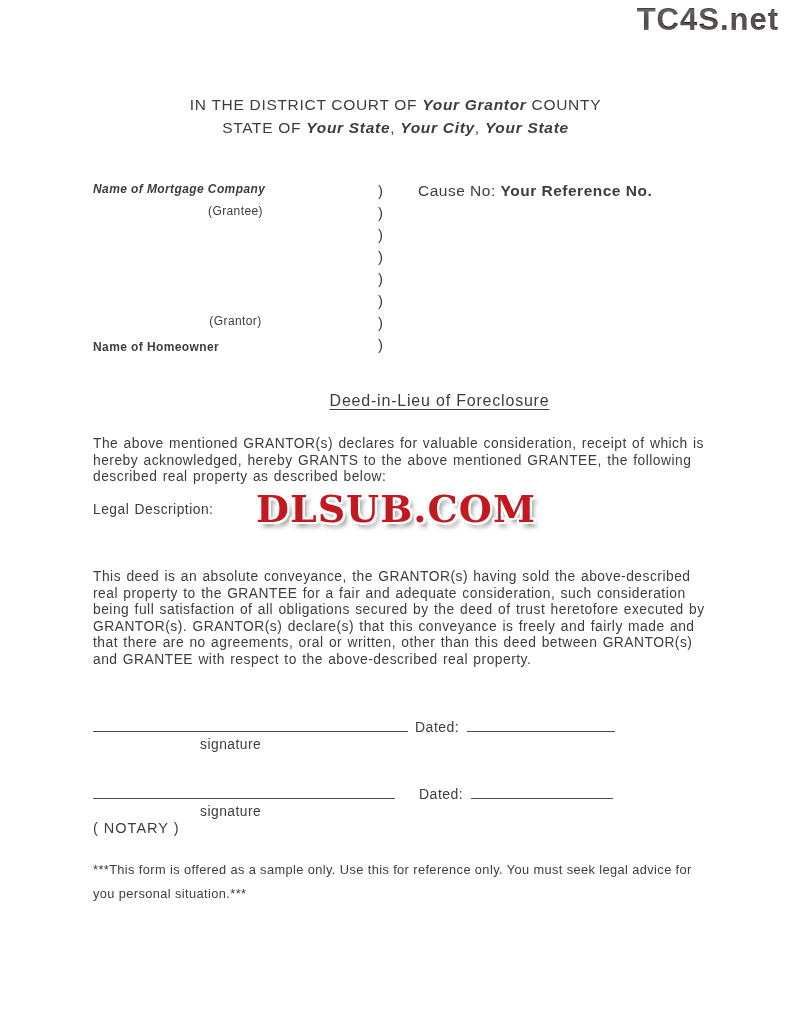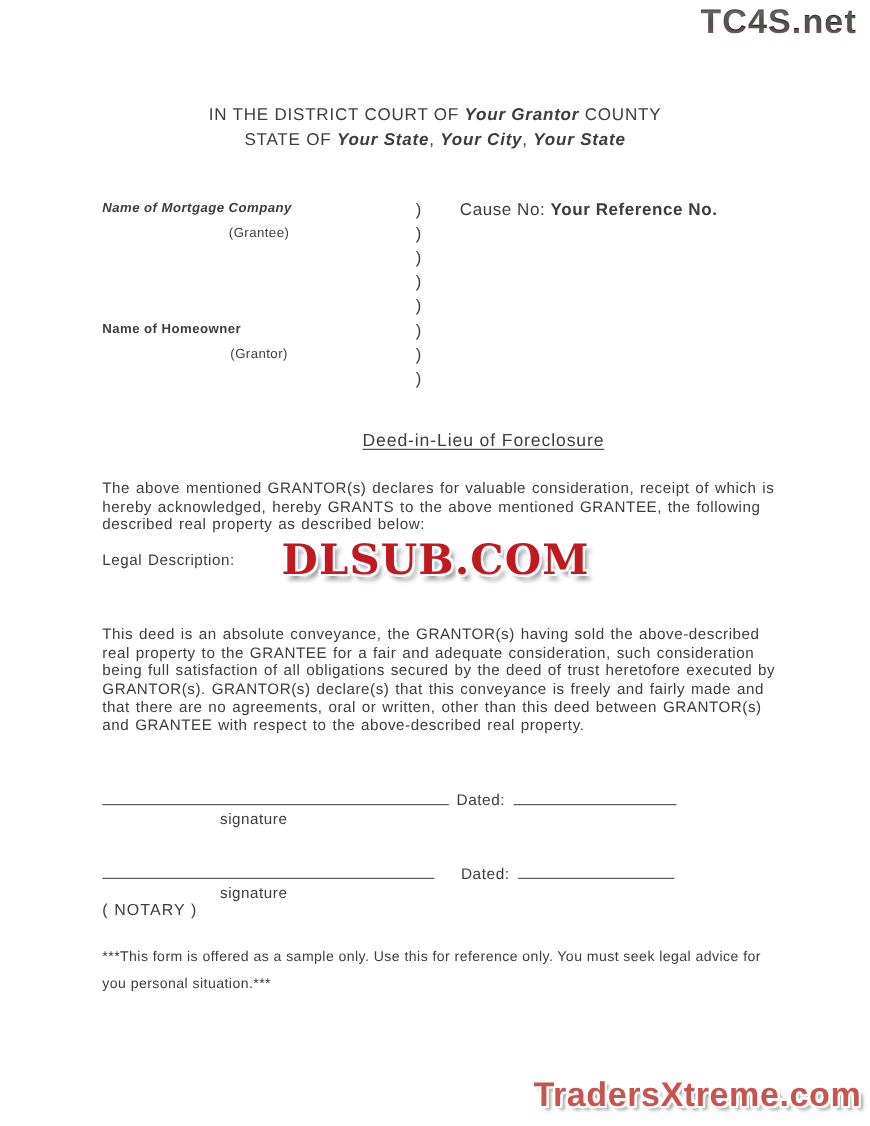--- a/index.html
+++ b/index.html
@@ -42,21 +42,21 @@
       4px 5px 4px rgba(100,100,100,0.6);
   }
 
   
   .doc-header {
     position:absolute; top:93px; left:0; width:100%;
     text-align:center; font-size:15.5px; line-height:23px;
     letter-spacing:0.7px;
   }
   .bi { font-weight:700; font-style:italic; }
-  .b  { font-weight:700; }
+  .b  { font-weight:700;margin-top:48px; }
 
   .caption { position:absolute; top:182px; left:93px; }
   .cap-row { display:flex; height:22px; align-items:flex-start; }
   .cap-left { width:285px; font-size:12px; letter-spacing:0.4px; }
   .cap-left.centered { text-align:center; }
   .cap-paren { width:14px; font-size:15px; text-align:left; }
   .cap-cause { margin-left:26px; font-size:15.5px; letter-spacing:0.5px; white-space:nowrap; }
 
   .doc-title {
     position:absolute; top:392px; left:0; width:100%;
@@ -162,15 +162,14 @@
   <div class="sig-row sig-row-2">
     <span class="rule sig-line-2"></span>
     <span class="dated-2">Dated:</span>
     <span class="rule date-line-2"></span>
   </div>
   <div class="sig-label sig-label-2">signature</div>
   <div class="notary">( NOTARY )</div>
 
   <div class="disclaimer">***This form is offered as a sample only. Use this for reference only. You must seek legal advice for you personal situation.***</div>
 
-  <div class="bottom-logo">TradersXtreme.com</div>
 
 </div>
 
 </body></html>

